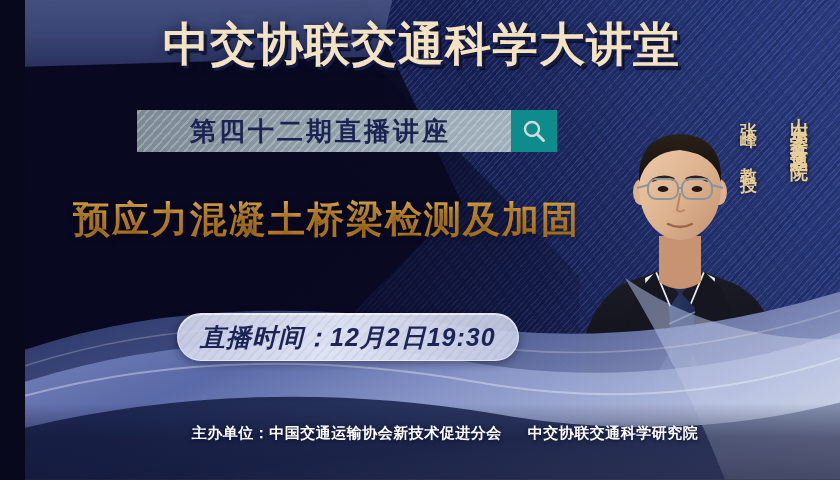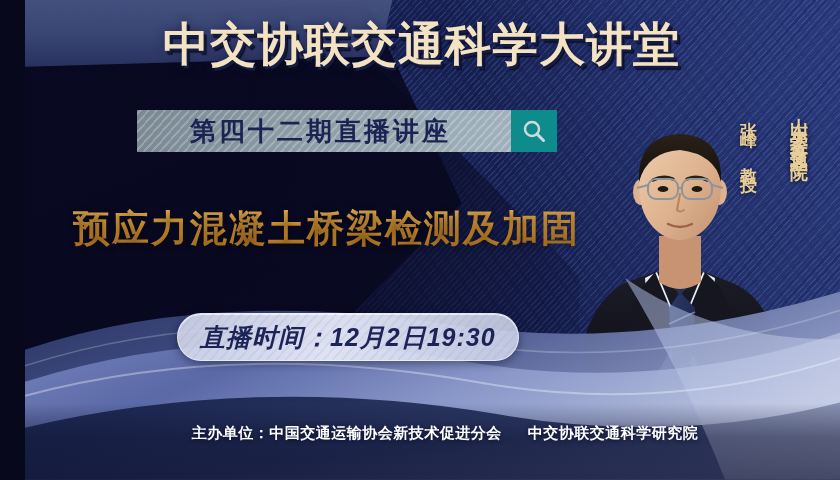--- a/index.html
+++ b/index.html
@@ -122,21 +122,21 @@
     white-space:nowrap;
   }
   .sub-bar-icon{
     width:46px;
     background:#0e8c8c;
     display:flex;align-items:center;justify-content:center;
   }
   .sub-bar-icon svg{display:block;}
 
   .topic{
-    position:absolute;left:48px;top:204px;
+    position:absolute;left:48px;top:195px;
     font-size:37px;font-weight:bold;letter-spacing:2px;
     color:#d4922c;
     background:linear-gradient(180deg,#e9b457 0%,#d4902a 55%,#bb7a1e 100%);
     -webkit-background-clip:text;background-clip:text;
     -webkit-text-fill-color:transparent;
     text-shadow:0 2px 6px rgba(0,0,0,.35);
     white-space:nowrap;
   }
 
   .time-pill{

